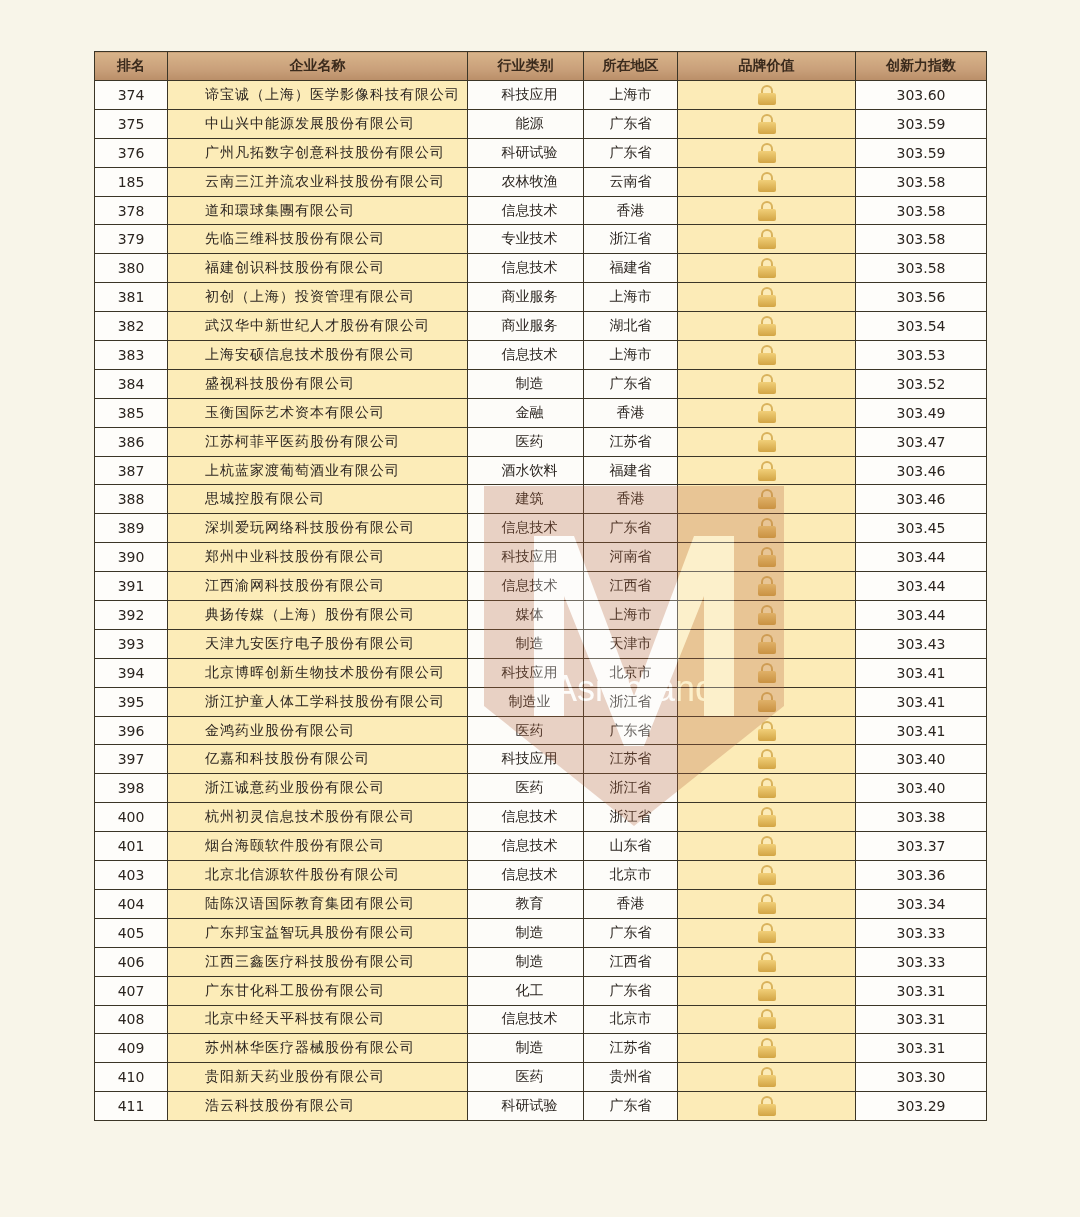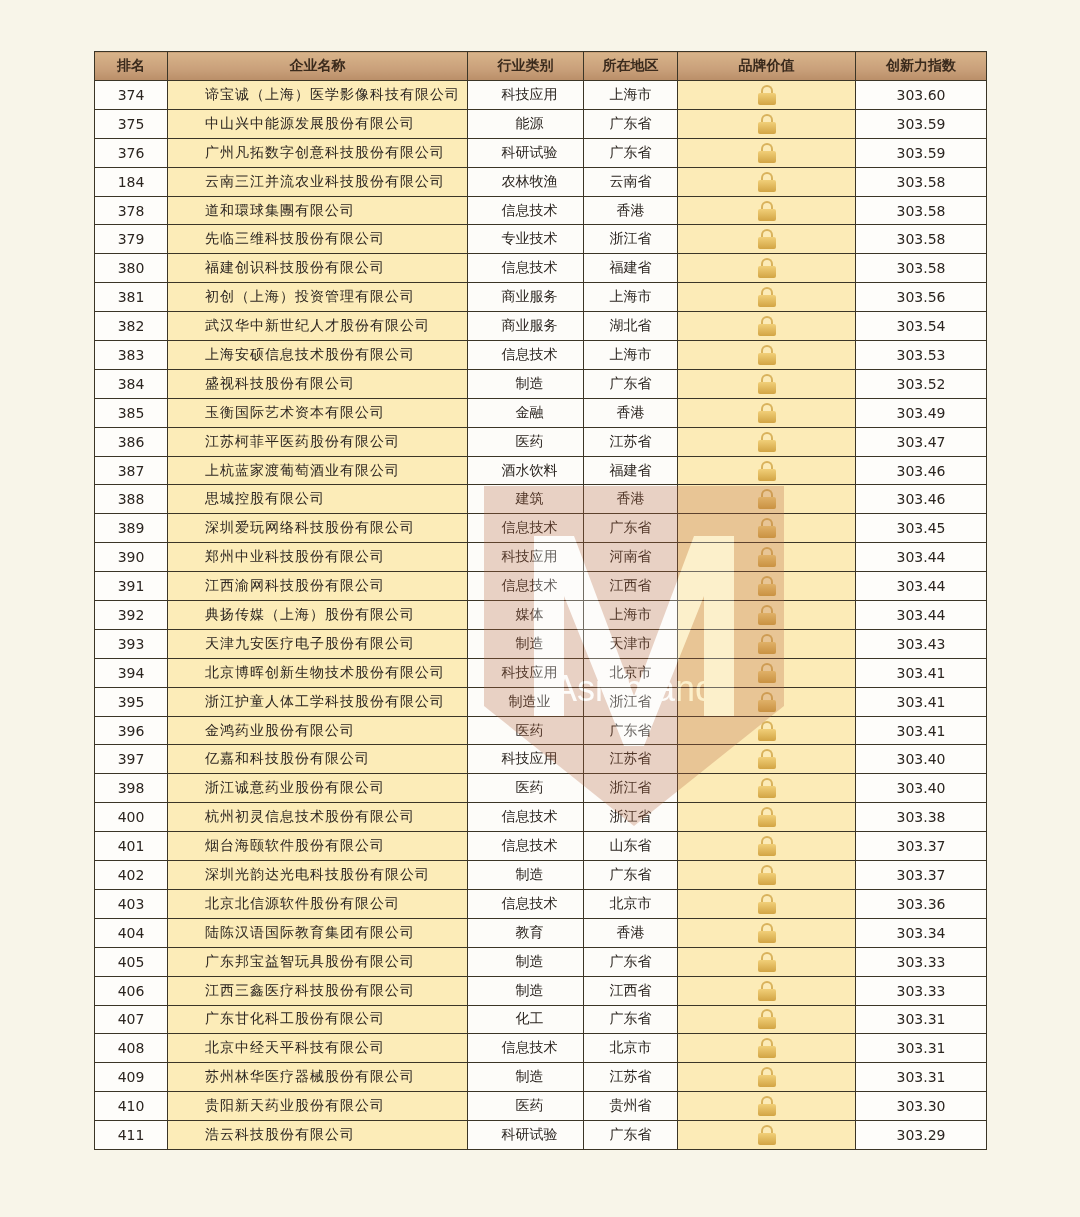--- a/index.html
+++ b/index.html
@@ -95,21 +95,21 @@
   </tr>
         <tr>
     <td class="rank">376</td>
     <td class="name">广州凡拓数字创意科技股份有限公司</td>
     <td class="ind">科研试验</td>
     <td class="reg">广东省</td>
     <td class="brand"><span class="lock"></span></td>
     <td class="score">303.59</td>
   </tr>
         <tr>
-    <td class="rank">184</td>
+    <td class="rank">185</td>
     <td class="name">云南三江并流农业科技股份有限公司</td>
     <td class="ind">农林牧渔</td>
     <td class="reg">云南省</td>
     <td class="brand"><span class="lock"></span></td>
     <td class="score">303.58</td>
   </tr>
         <tr>
     <td class="rank">378</td>
     <td class="name">道和環球集團有限公司</td>
     <td class="ind">信息技术</td>
@@ -283,28 +283,20 @@
     <td class="ind">信息技术</td>
     <td class="reg">浙江省</td>
     <td class="brand"><span class="lock"></span></td>
     <td class="score">303.38</td>
   </tr>
         <tr>
     <td class="rank">401</td>
     <td class="name">烟台海颐软件股份有限公司</td>
     <td class="ind">信息技术</td>
     <td class="reg">山东省</td>
-    <td class="brand"><span class="lock"></span></td>
-    <td class="score">303.37</td>
-  </tr>
-        <tr>
-    <td class="rank">402</td>
-    <td class="name">深圳光韵达光电科技股份有限公司</td>
-    <td class="ind">制造</td>
-    <td class="reg">广东省</td>
     <td class="brand"><span class="lock"></span></td>
     <td class="score">303.37</td>
   </tr>
         <tr>
     <td class="rank">403</td>
     <td class="name">北京北信源软件股份有限公司</td>
     <td class="ind">信息技术</td>
     <td class="reg">北京市</td>
     <td class="brand"><span class="lock"></span></td>
     <td class="score">303.36</td>

